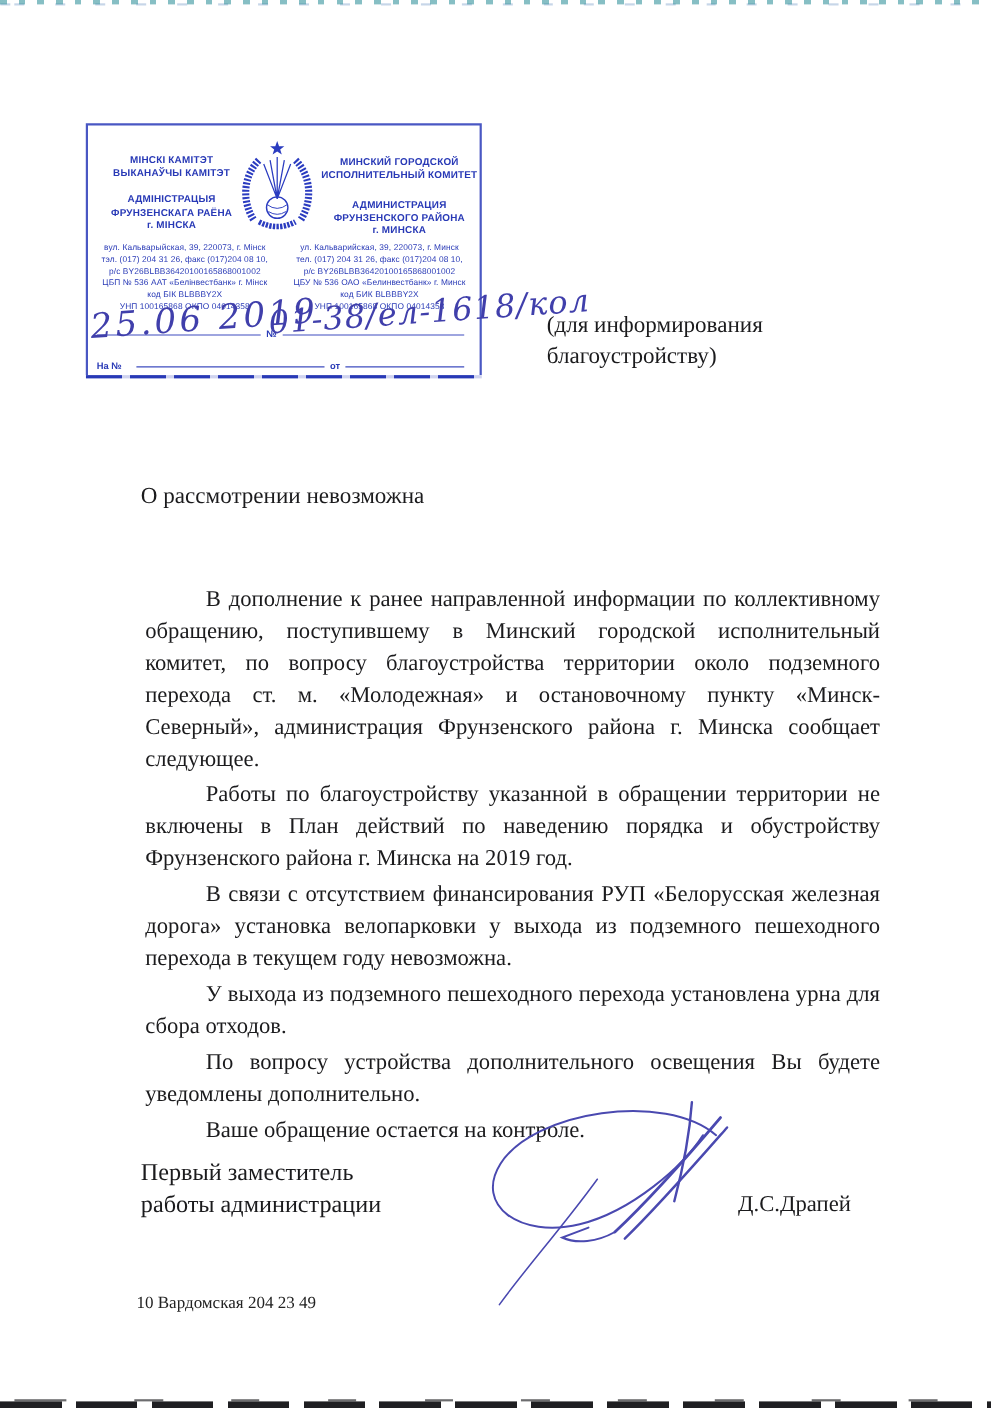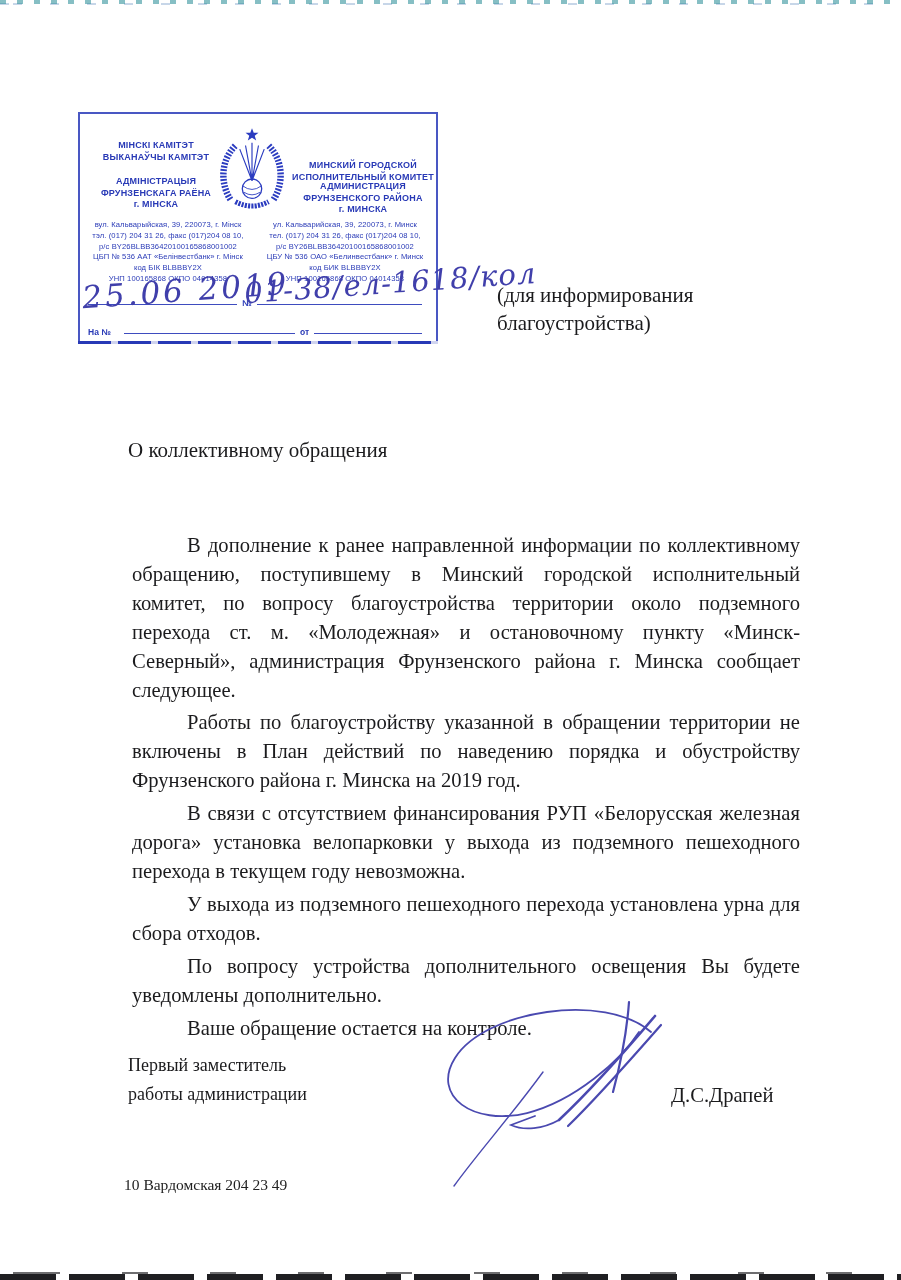--- a/index.html
+++ b/index.html
@@ -53,21 +53,21 @@
   .hw-number{left:164px;top:152px;font-size:29px;letter-spacing:1px;transform:rotate(-4deg);}
 
   
   .annotation{position:absolute;left:497px;top:281px;font-size:21px;line-height:28px;}
   .subject{position:absolute;left:128px;top:438px;font-size:21px;}
   .body-text{
     position:absolute;left:128px;top:527px;width:676px;
     font-size:20.6px;line-height:28.9px;text-align:justify;
   }
   .body-text p{margin:4px;text-indent:55px;}
-  .sign-title{position:absolute;left:128px;top:1051px;font-size:18px;line-height:29px;}
+  .sign-title{position:absolute;left:128px;top:1051px;font-size:22px;line-height:29px;}
   .sign-name{position:absolute;left:671px;top:1084px;font-size:20.6px;}
   .signature-svg{position:absolute;left:393px;top:998px;width:282px;height:192px;}
   .footer{position:absolute;left:124px;top:1176px;font-size:15.5px;color:#222;}
 </style>
 </head>
 <body>
 
 <div class="page">
 
   <div class="top-artifacts"></div>
@@ -89,21 +89,21 @@
         <polygon points="50,1 52.4,7.4 59,7.4 53.8,11.6 55.8,18 50,14.2 44.2,18 46.2,11.6 41,7.4 47.6,7.4" fill="currentColor" stroke="none"></polygon>
         <path d="M20,100 C6,78 6,46 27,25" stroke-width="9" stroke-dasharray="2.6,2"></path>
         <path d="M80,100 C94,78 94,46 73,25" stroke-width="9" stroke-dasharray="2.6,2"></path>
         <path d="M50,74 L33,30 M50,74 L41,25 M50,74 L50,21 M50,74 L59,25 M50,74 L67,30" stroke-width="1.6"></path>
         <circle cx="50" cy="85" r="13.5" stroke-width="1.8"></circle>
         <path d="M37,81 Q50,91 63,81 M39,90 Q50,97 61,90" stroke-width="1.2"></path>
         <path d="M27,103 Q50,115 73,103" stroke-width="7" stroke-dasharray="3,1.6"></path>
       </g>
     </svg>
 
-    <div class="abs org" style="left:212px;top:46px;right:2px;">
+    <div class="abs org" style="left:212px;top:28px;right:2px;">
       <div>МИНСКИЙ ГОРОДСКОЙ</div>
       <div>ИСПОЛНИТЕЛЬНЫЙ КОМИТЕТ</div>
     </div>
     <div class="abs admin" style="left:212px;top:67px;right:2px;">
       <div>АДМИНИСТРАЦИЯ</div>
       <div>ФРУНЗЕНСКОГО РАЙОНА</div>
       <div>г. МИНСКА</div>
     </div>
 
     <div class="abs addr" style="left:2px;top:106px;width:172px;">
@@ -133,24 +133,24 @@
     <div class="abs uline" style="left:234px;top:219px;width:108px;"></div>
 
     <span class="hw hw-date">25.06 2019</span>
     <span class="hw hw-number">01-38/ел-1618/кол</span>
 
     <div class="stamp-dash"></div>
   </div>
 
   <div class="annotation">
     <div>(для информирования</div>
-    <div>благоустройства)</div>
+    <div>благоустройству)</div>
   </div>
 
-  <div class="subject">О коллективному обращения</div>
+  <div class="subject">О рассмотрении невозможна</div>
 
   <div class="body-text">
     <p>В дополнение к ранее направленной информации по коллективному обращению, поступившему в Минский городской исполнительный комитет, по вопросу благоустройства территории около подземного перехода ст. м. «Молодежная» и остановочному пункту «Минск-Северный», администрация Фрунзенского района г. Минска сообщает следующее.</p>
     <p>Работы по благоустройству указанной в обращении территории не включены в План действий по наведению порядка и обустройству Фрунзенского района г. Минска на 2019 год.</p>
     <p>В связи с отсутствием финансирования РУП «Белорусская железная дорога» установка велопарковки у выхода из подземного пешеходного перехода в текущем году невозможна.</p>
     <p>У выхода из подземного пешеходного перехода установлена урна для сбора отходов.</p>
     <p>По вопросу устройства дополнительного освещения Вы будете уведомлены дополнительно.</p>
     <p>Ваше обращение остается на контроле.</p>
   </div>
 

